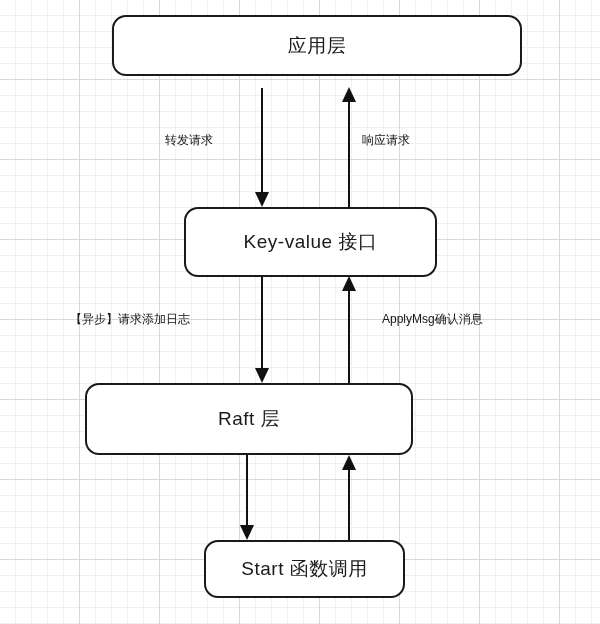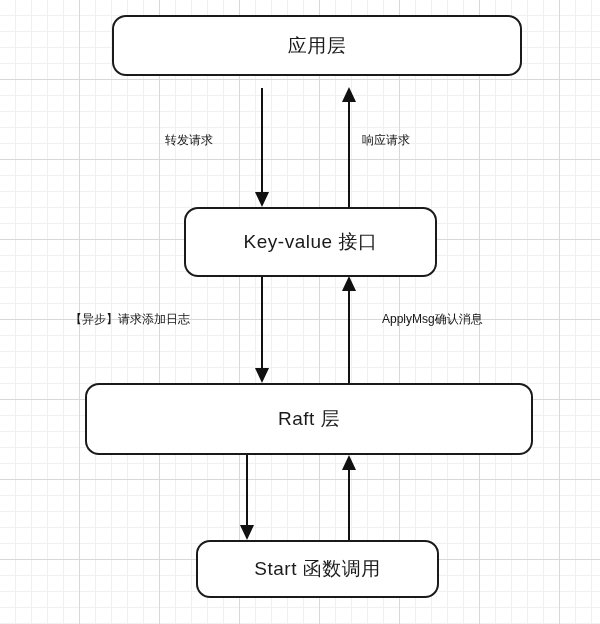--- a/index.html
+++ b/index.html
@@ -108,25 +108,25 @@
   </svg>
 
   <div class="node" style="left:112px; top:15px; width:410px; height:61px;">
     <span>应用层</span>
   </div>
 
   <div class="node" style="left:184px; top:207px; width:253px; height:70px;">
     <span>Key-value 接口</span>
   </div>
 
-  <div class="node" style="left:85px; top:383px; width:448px; height:72px;">
+  <div class="node" style="left:85px; top:383px; width:328px; height:72px;">
     <span>Raft 层</span>
   </div>
 
-  <div class="node" style="left:196px; top:540px; width:243px; height:58px;">
+  <div class="node" style="left:204px; top:540px; width:201px; height:58px;">
     <span>Start 函数调用</span>
   </div>
 
   <div class="edge-label" style="left:165px; top:134px;">转发请求</div>
 
   <div class="edge-label" style="left:362px; top:134px;">响应请求</div>
 
   <div class="edge-label" style="left:30px; top:313px;margin-left:40px;">【异步】请求添加日志</div>
 
   <div class="edge-label" style="left:382px; top:313px;">ApplyMsg确认消息</div>

